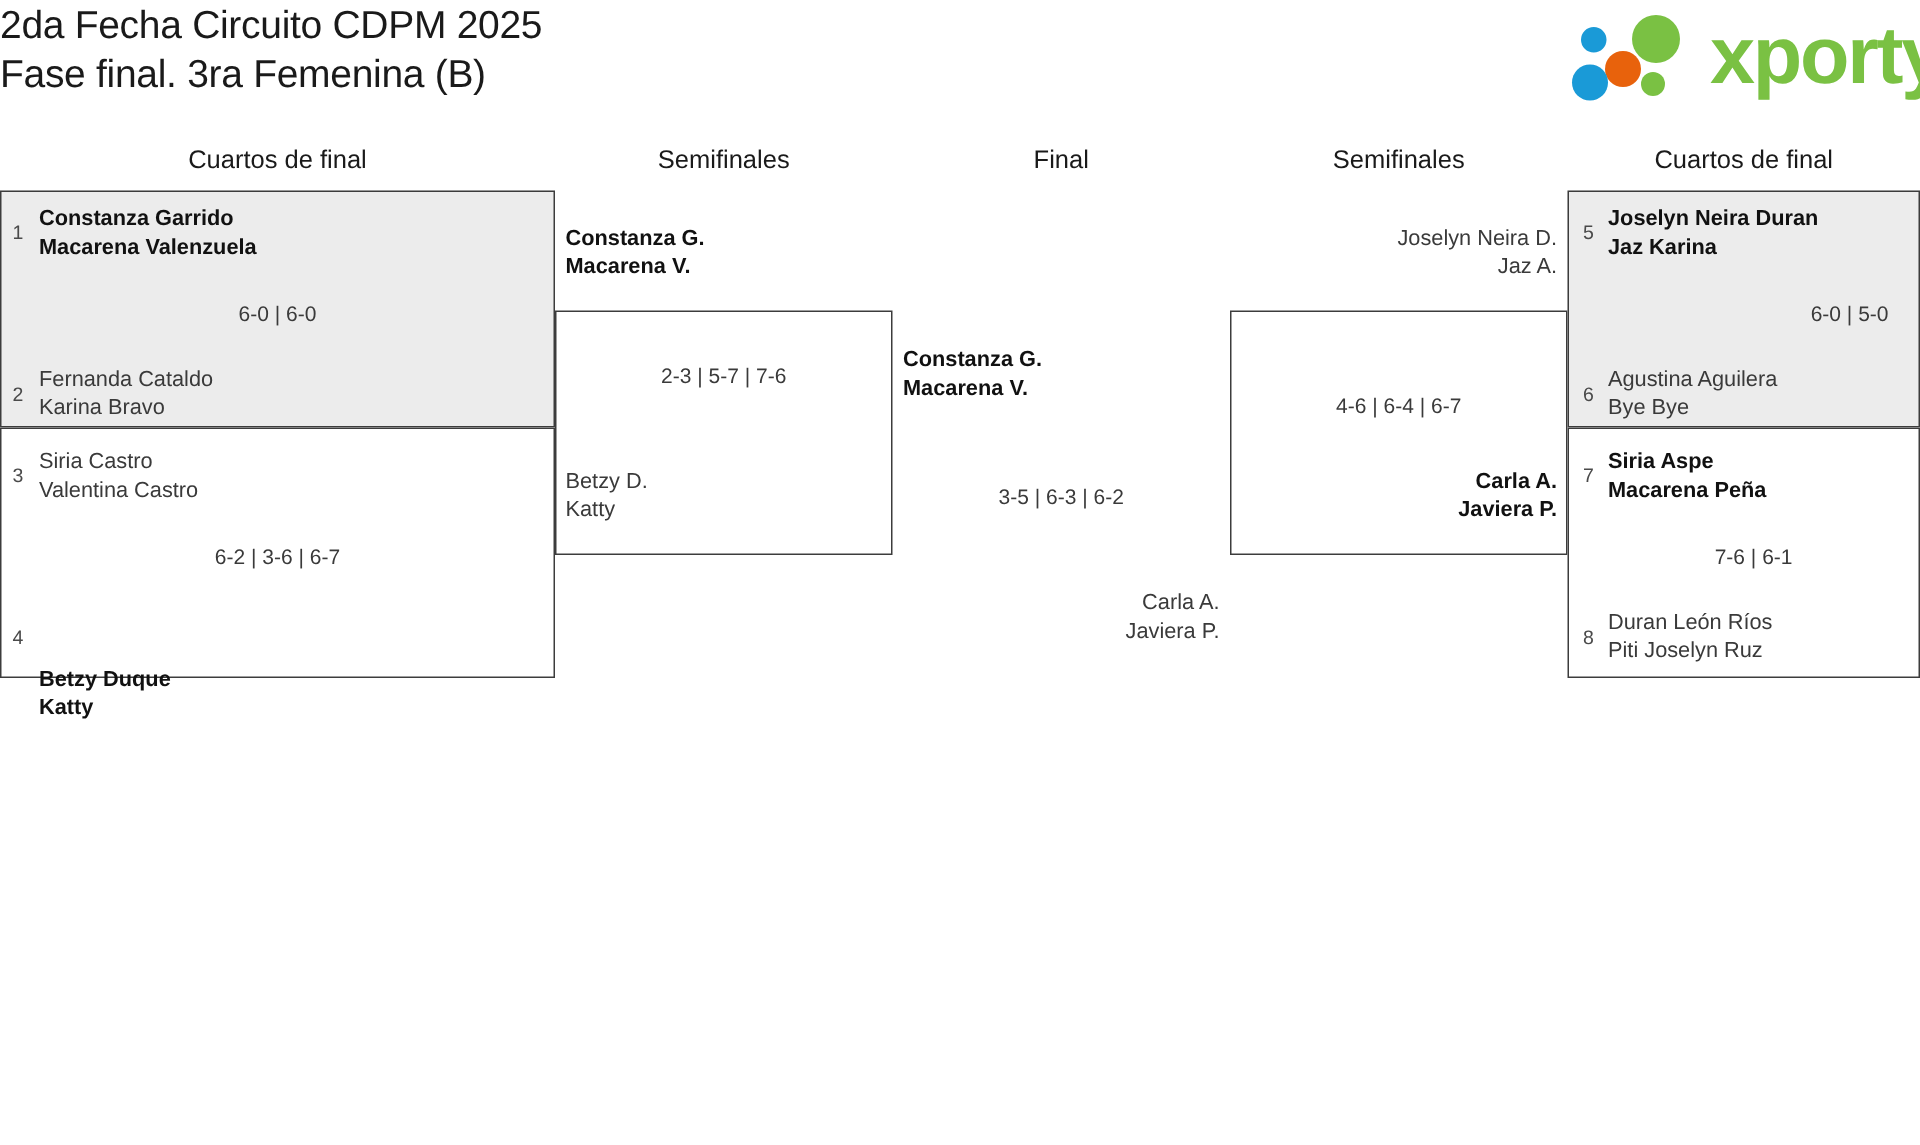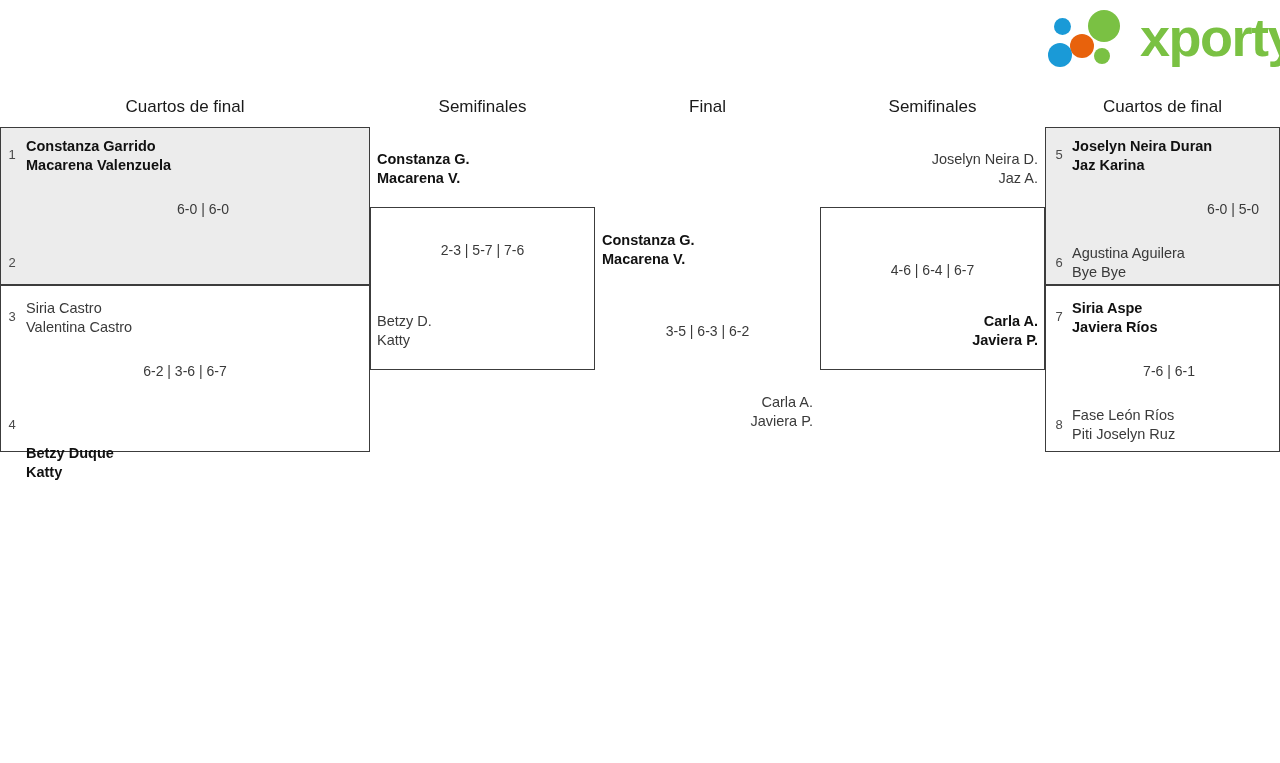--- a/index.html
+++ b/index.html
@@ -91,20 +91,24 @@
     white-space: nowrap;
   }
   .score.center { text-align: center; }
   .score.right { text-align: right; }
 </style>
 </head>
 <body>
 
 <div id="root">
 
+  <div class="title-block">
+    <div class="title-line">2da Fecha Circuito CDPM 2025</div>
+    <div class="title-line">Fase final. 3ra Femenina (B)</div>
+  </div>
 
   <div class="logo">
     <div class="logo-dots">
       <span class="dot" style="left:6px; top:8px; width:17px; height:17px; background:#1a9ad7;"></span>
       <span class="dot" style="left:22px; top:24px; width:24px; height:24px; background:#e8620c;"></span>
       <span class="dot" style="left:40px; top:0px; width:32px; height:32px; background:#7ac143;"></span>
       <span class="dot" style="left:0px; top:33px; width:24px; height:24px; background:#1a9ad7;"></span>
       <span class="dot" style="left:46px; top:38px; width:16px; height:16px; background:#7ac143;"></span>
     </div>
     <div class="logo-word">xporty</div>
@@ -115,22 +119,26 @@
   <div class="round-head" style="left:595px; width:225px;">Final</div>
   <div class="round-head" style="left:820px; width:225px;">Semifinales</div>
   <div class="round-head" style="left:1045px; width:235px;">Cuartos de final</div>
 
   <div class="box shaded" style="left:0px; top:127px; width:370px; height:158px;"></div>
   <div class="seed" style="left:3px; top:147px;">1</div>
   <div class="team win" style="left:26px; top:137px;">
     <span class="ln">Constanza Garrido</span>
     <span class="ln">Macarena Valenzuela</span>
   </div>
-  <div class="score center" style="left:44px; top:200px; width:318px;text-align:center;">6-0 | 6-0</div>
+  <div class="score center" style="left:26px; top:200px; width:318px;text-align:center;">6-0 | 6-0</div>
   <div class="seed" style="left:3px; top:255px;">2</div>
+  <div class="team" style="left:26px; top:244px;">
+    <span class="ln">Fernanda Cataldo</span>
+    <span class="ln">Karina Bravo</span>
+  </div>
 
   <div class="box" style="left:0px; top:285px; width:370px; height:167px;"></div>
   <div class="seed" style="left:3px; top:309px;">3</div>
   <div class="team" style="left:26px; top:299px;">
     <span class="ln">Siria Castro</span>
     <span class="ln">Valentina Castro</span>
   </div>
   <div class="score center" style="left:26px; top:362px; width:318px;">6-2 | 3-6 | 6-7</div>
   <div class="seed" style="left:3px; top:417px;">4</div>
   <div class="team win" style="left:26px; top:406px;margin-top:38px;">
@@ -180,22 +188,22 @@
   <div class="seed" style="left:1050px; top:255px;">6</div>
   <div class="team" style="left:1072px; top:244px;">
     <span class="ln">Agustina Aguilera</span>
     <span class="ln">Bye Bye</span>
   </div>
 
   <div class="box" style="left:1045px; top:285px; width:235px; height:167px;"></div>
   <div class="seed" style="left:1050px; top:309px;">7</div>
   <div class="team win" style="left:1072px; top:299px;">
     <span class="ln">Siria Aspe</span>
-    <span class="ln">Javiera Ríos</span>
+    <span class="ln">Macarena Peña</span>
   </div>
   <div class="score right" style="left:996px; top:362px; width:199px;">7-6 | 6-1</div>
   <div class="seed" style="left:1050px; top:417px;">8</div>
   <div class="team" style="left:1072px; top:406px;">
-    <span class="ln">Fase León Ríos</span>
+    <span class="ln">Duran León Ríos</span>
     <span class="ln">Piti Joselyn Ruz</span>
   </div>
 
 </div>
 
 </body></html>

